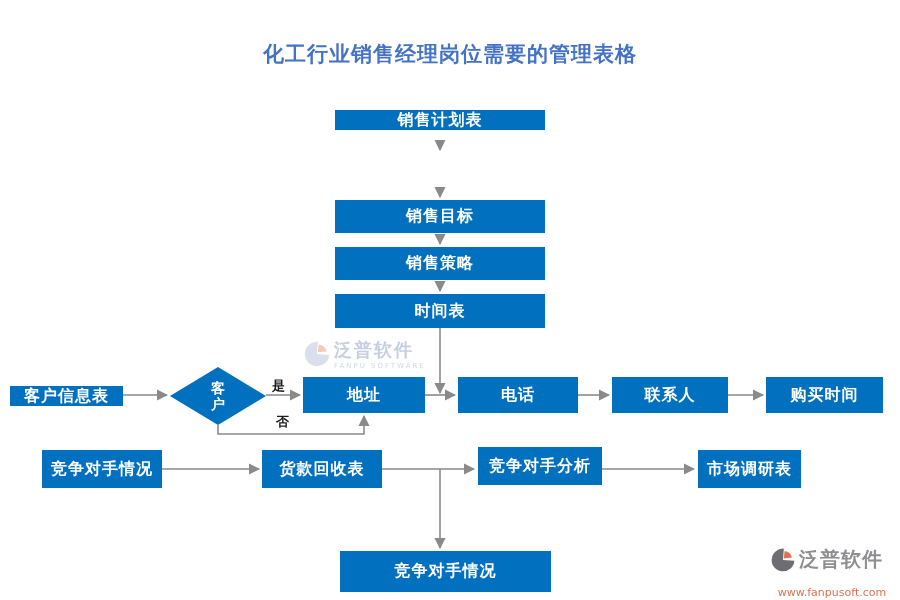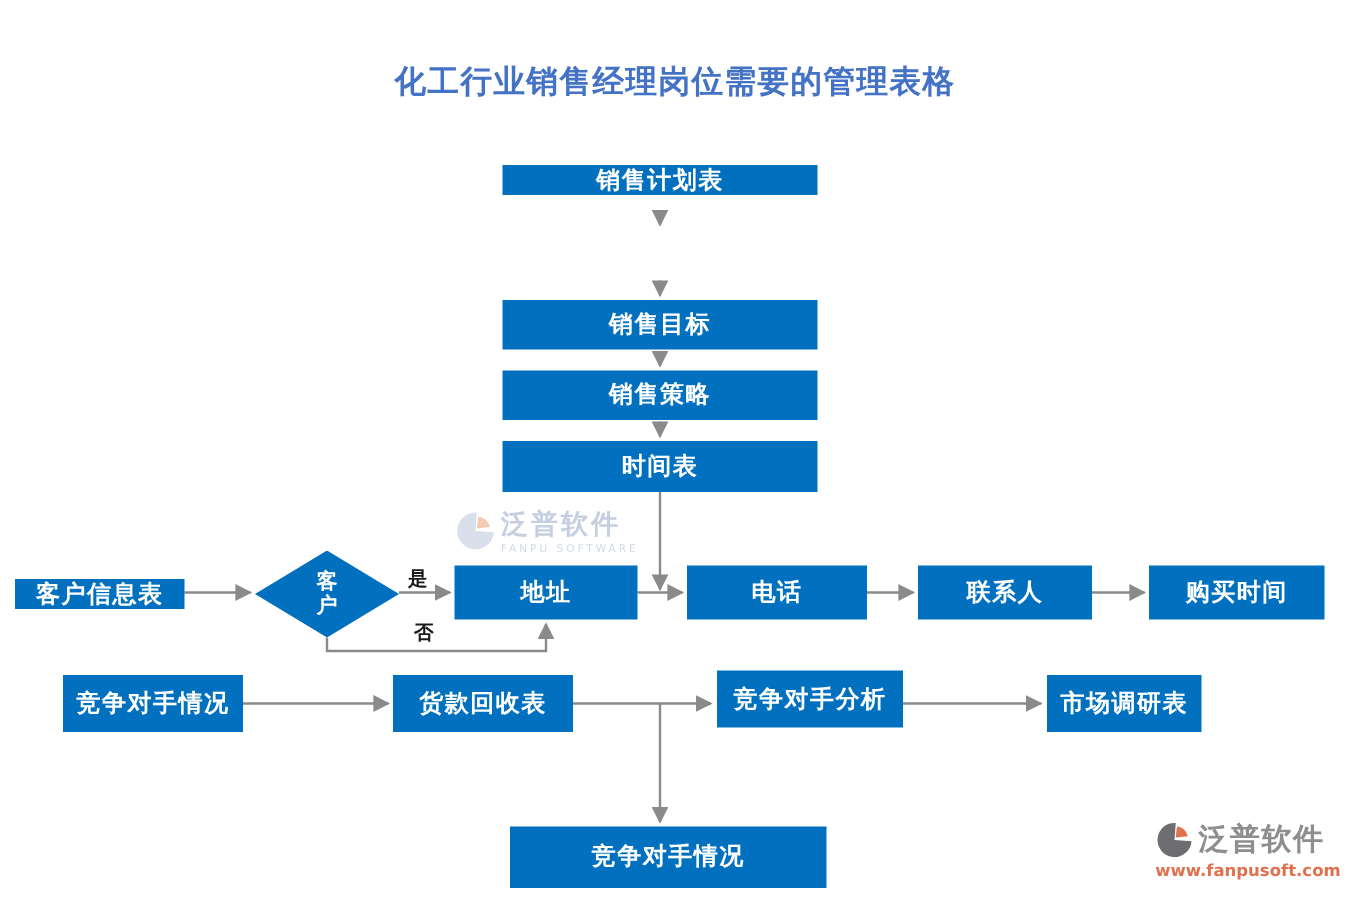--- a/index.html
+++ b/index.html
@@ -33,21 +33,21 @@
   .wm-center{
     position:absolute;left:303px;top:340px;display:flex;align-items:flex-start;opacity:.95;
   }
   .wm-center .brand{color:#C3CDDE;font-size:18px;font-weight:bold;letter-spacing:2px;line-height:1.1;}
   .wm-center .sub{color:#CFD6E3;font-size:7px;letter-spacing:2px;margin-top:2px;}
   .wm-corner{
     position:absolute;left:770px;top:546px;width:124px;
   }
   .wm-corner .row{display:flex;align-items:center;}
   .wm-corner .brand{color:#8E8E90;font-size:20px;font-weight:bold;letter-spacing:1px;}
-  .wm-corner .url{color:#E0714F;font-size:11px;font-weight:bold;text-align:center;margin-top:1px;}
+  .wm-corner .url{color:#E0714F;font-size:11px;font-weight:normal;text-align:center;margin-top:13px;}
   .logo{flex:0 0 auto;margin-right:3px;}
 </style>
 </head>
 <body>
 
 <div class="canvas">
 
   <div class="title">化工行业销售经理岗位需要的管理表格</div>
 
   <svg class="connectors" viewBox="0 0 900 600" xmlns="http://www.w3.org/2000/svg">

